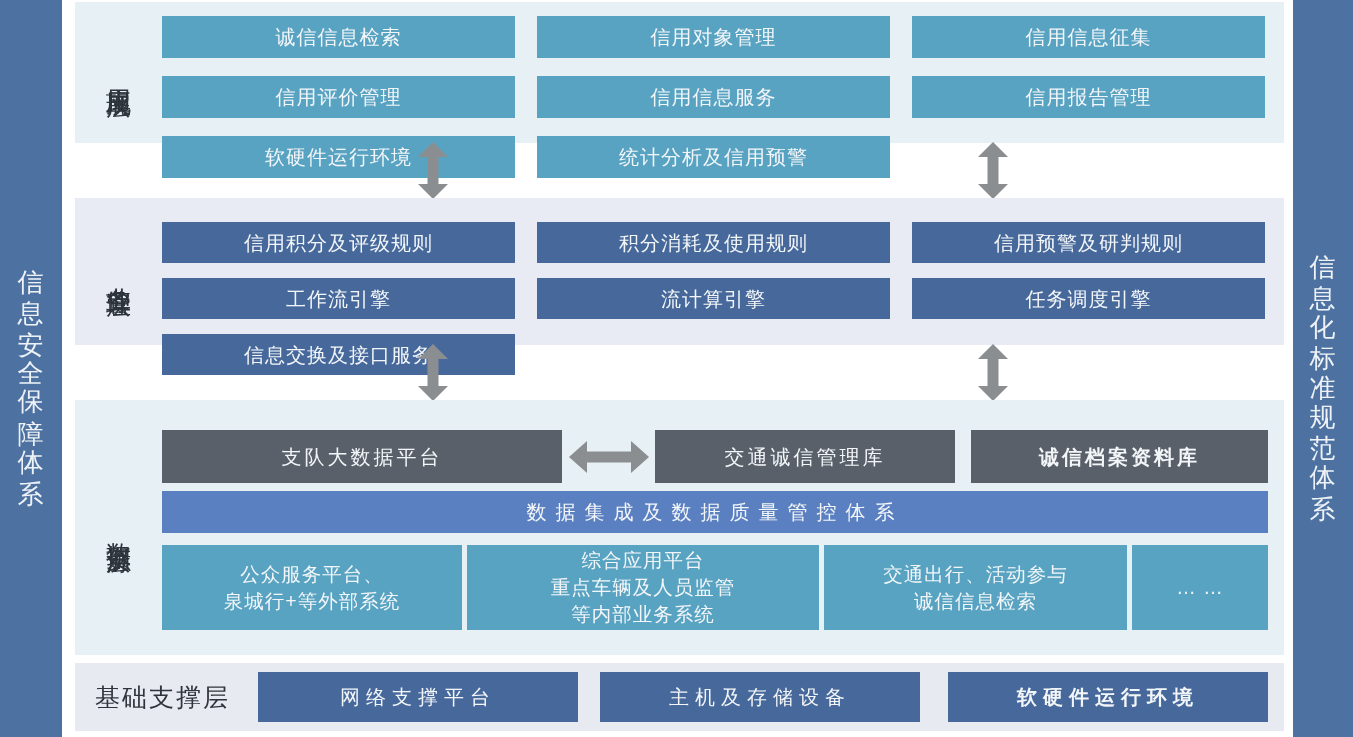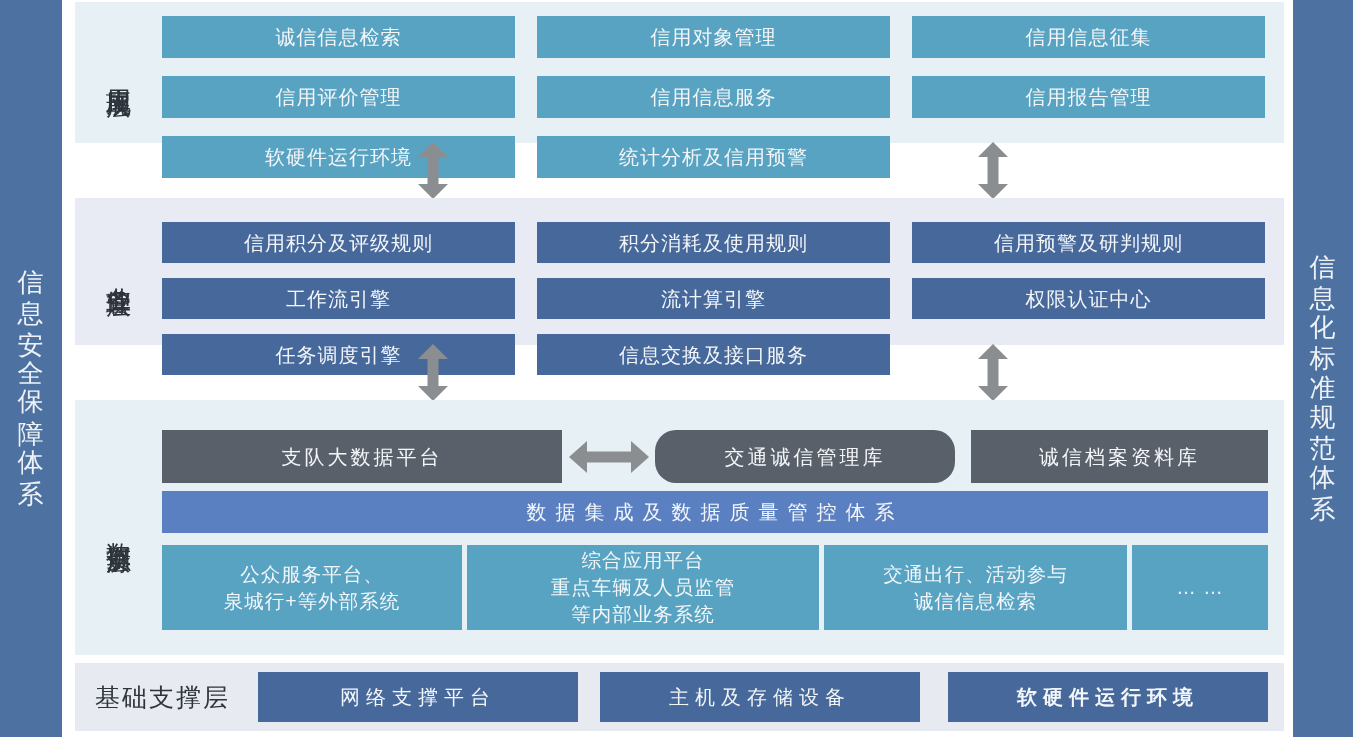--- a/index.html
+++ b/index.html
@@ -30,21 +30,21 @@
   .biz .grid4{top:24px;grid-auto-rows:41px;row-gap:15px;}
   .box{display:flex;flex-direction:column;align-items:center;justify-content:center;
        color:var(--boxtext);font-size:20px;letter-spacing:1px;text-align:center;line-height:1.3;}
   .teal{background:var(--teal);}
   .navy{background:var(--navy);}
   .grayb{background:var(--gray);letter-spacing:3px;text-align:center;}
   .bandbar{position:absolute;left:87px;right:16px;top:91px;height:42px;background:var(--band);
            display:flex;align-items:center;justify-content:center;color:var(--boxtext);
            font-size:20px;letter-spacing:9px;}
   .db-row{position:absolute;left:87px;right:16px;top:30px;height:53px;display:flex;align-items:stretch;}
-  .db1{width:400px;} .db2{width:300px;margin-right:16px;border-radius:21px;} .db3{flex:1;}
+  .db1{width:400px;} .db2{width:300px;margin-right:16px;} .db3{flex:1;font-weight:bold;}
   .harrow-wrap{width:93px;display:flex;align-items:center;justify-content:center;}
   .src-row{position:absolute;left:87px;right:16px;top:145px;height:85px;display:grid;
            grid-template-columns:300px 352px 303px 1fr;column-gap:5px;}
   .src-row .box{line-height:27px;font-size:19.5px;}
   .varrow{position:absolute;width:30px;height:57px;}
   .va1{left:418px;top:142px;} .va2{left:978px;top:142px;}
   .va3{left:418px;top:344px;} .va4{left:978px;top:344px;}
   .hlabel{margin-left:20px;width:163px;color:var(--label);font-size:25px;letter-spacing:2px;}
   .found .box{height:50px;width:320px;letter-spacing:6px;}
   .fb2{margin-left:22px;} .fb3{margin-left:28px;font-weight:bold;}
@@ -87,21 +87,20 @@
   </svg>
 
   <section class="panel biz">
     <div class="vlabel">业务管理层</div>
     <div class="grid4">
       <div class="box navy">信用积分及评级规则</div>
       <div class="box navy">积分消耗及使用规则</div>
       <div class="box navy">信用预警及研判规则</div>
       <div class="box navy">工作流引擎</div>
       <div class="box navy">流计算引擎</div>
-      <div class="box navy">权限认证中心</div>
       <div class="box navy">任务调度引擎</div>
       <div class="box navy">信息交换及接口服务</div>
     </div>
   </section>
 
   <svg class="varrow va3" viewBox="0 0 30 57">
     <polygon points="15,0 30,15 0,15" fill="#8b8e91"></polygon>
       <rect x="9.5" y="13" width="11" height="31" fill="#8b8e91"></rect>
       <polygon points="15,57 30,42 0,42" fill="#8b8e91"></polygon>
   </svg>

